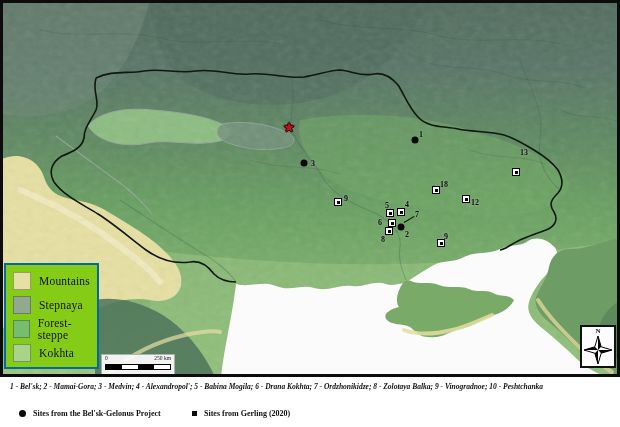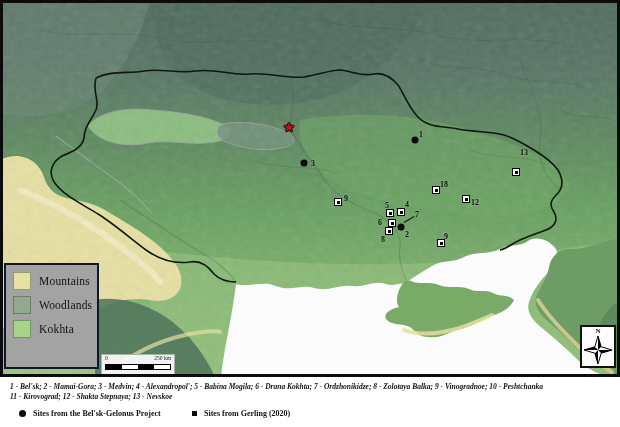--- a/index.html
+++ b/index.html
@@ -4,22 +4,22 @@
 <style>
   html,body{margin:0;padding:0;background:#e8e8e8;}
   .stage{position:relative;width:620px;height:427px;background:#fff;overflow:hidden;
          font-family:"Liberation Serif",serif;}
   .map{position:absolute;left:0;top:0;width:620px;height:377px;background:#6a9a68;}
   .map svg.terrain{position:absolute;left:0;top:0;width:620px;height:377px;}
   .map-frame{position:absolute;left:0;top:0;width:620px;height:377px;border:3px solid #0c0c0c;
              box-sizing:border-box;z-index:20;pointer-events:none;}
 
   
-  .map-legend{position:absolute;left:4px;top:263px;width:95px;height:106px;background:#a3a3a3;
-              border:2px solid #0f172a;box-sizing:border-box;z-index:10;padding:4px 0 0 7px;}
+  .map-legend{position:absolute;left:4px;top:263px;width:95px;height:106px;background:#84cc16;
+              border:2px solid #0369a1;box-sizing:border-box;z-index:10;padding:4px 0 0 7px;}
   .legend-row{display:flex;align-items:center;gap:8px;height:24px;}
   .swatch{width:18px;height:18px;border:1px solid rgba(55,70,55,.45);box-sizing:border-box;}
   .legend-label{font-size:11.5px;color:#121212;letter-spacing:.2px;}
 
   
   .scalebar{position:absolute;left:101px;top:354px;width:74px;height:21px;z-index:9;
             background:rgba(252,252,252,.93);border:1px solid #aab2ac;box-sizing:border-box;}
   .sb-labels{display:flex;justify-content:space-between;font-size:5.5px;color:#222;
              padding:1px 3px 0 3px;line-height:1;}
   .sb-bar{margin:2px auto 0 auto;width:64px;height:4px;border:1px solid #000;display:flex;box-sizing:content-box;}
@@ -133,21 +133,25 @@
       </g>
     </svg>
 
     <div class="map-legend">
       <div class="legend-row">
         <span class="swatch" style="background: rgb(230, 224, 162);"></span>
         <span class="legend-label">Mountains</span>
       </div>
       <div class="legend-row">
         <span class="swatch" style="background: rgb(146, 169, 143);"></span>
-        <span class="legend-label">Woodlands</span>
+        <span class="legend-label">Stepnaya</span>
+      </div>
+      <div class="legend-row">
+        <span class="swatch" style="background: rgb(119, 189, 107);"></span>
+        <span class="legend-label">Forest-steppe</span>
       </div>
       <div class="legend-row">
         <span class="swatch" style="background: rgb(168, 212, 135);"></span>
         <span class="legend-label">Kokhta</span>
       </div>
     </div>
 
     <div class="scalebar">
       <div class="sb-labels">
         <span>0</span>
@@ -200,21 +204,20 @@
         <span class="site-square" style="left: 516px; top: 172px;"></span>
         <span class="site-label" style="left: 524px; top: 152px;">13</span>
         <span class="capital-star" style="left: 289px; top: 128px; color: rgb(192, 18, 26);">★</span>
       </div>
 
     <div class="map-frame"></div>
   </div>
 
   <div class="caption">
     <div>1 - Bel'sk; 2 - Mamai-Gora; 3 - Medvin; 4 - Alexandropol'; 5 - Babina Mogila; 6 - Drana Kokhta; 7 - Ordzhonikidze; 8 - Zolotaya Balka; 9 - Vinogradnoe; 10 - Peshtchanka</div>
-    <div>11 - Kirovograd; 12 - Shakta Stepnaya; 13 - Nevskoe</div>
   </div>
 
   <div class="symbol-key">
     <span class="key-item k1">
       <span class="key-dot"></span>
       <span>Sites from the Bel'sk-Gelonus Project</span>
     </span>
     <span class="key-item k2">
       <span class="key-sq"></span>
       <span>Sites from Gerling (2020)</span>

